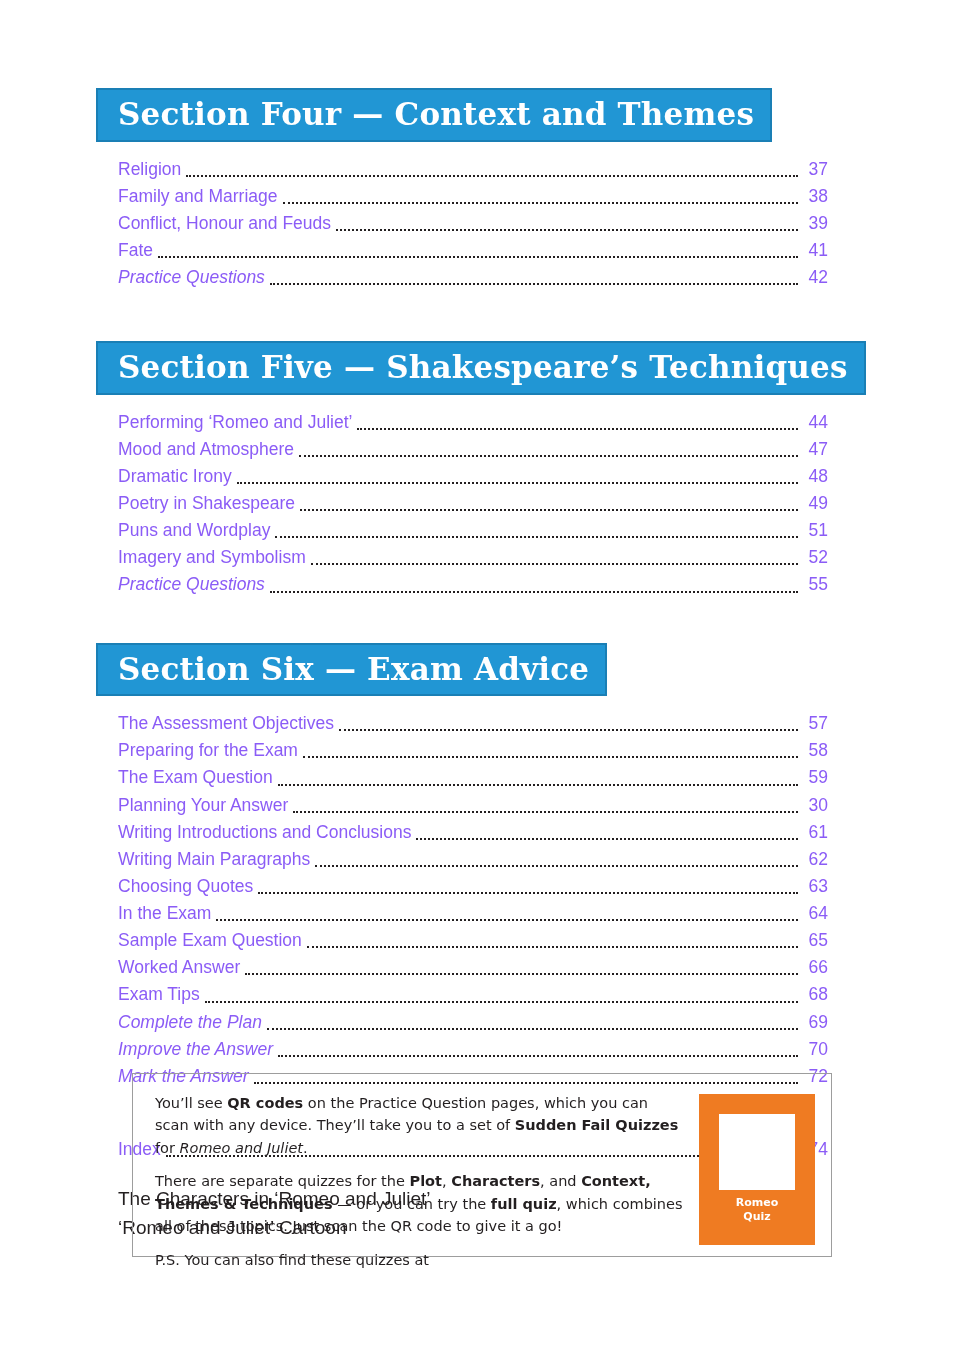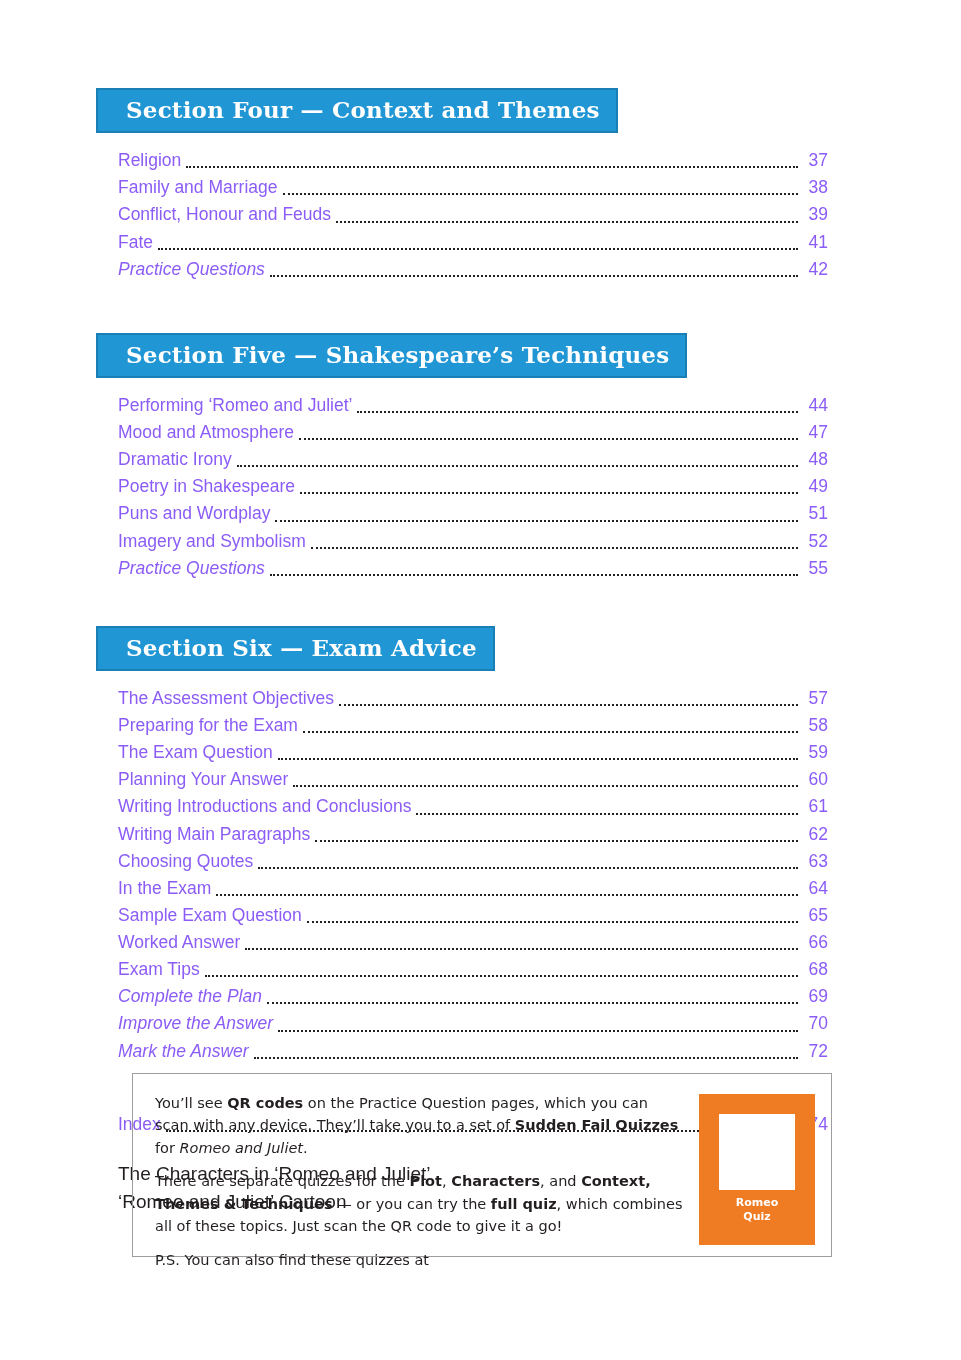--- a/index.html
+++ b/index.html
@@ -29,23 +29,23 @@
     width: 740px;
   }
 
   
   .section-bar {
     display: inline-block;
     background: #2196d4;
     color: #ffffff;
     font-family: "DejaVu Serif", serif;
     font-weight: bold;
-    font-size: 23px;
+    font-size: 31px;
     letter-spacing: 0.2px;
-    padding: 8px 16px 9px 28px;
+    padding: 8px 16px 9px 20px;
     border: 2px solid #1a7fb5;
     line-height: 1.05;
     white-space: nowrap;
   }
   .section-block {
     margin-bottom: 0;
   }
   .toc-list {
     margin: 14px 0 0 0;
     padding: 0 8px 0 22px;
@@ -241,21 +241,21 @@
           <span class="toc-page">58</span>
         </li>
         <li class="toc-row">
           <span class="toc-title">The Exam Question</span>
           <span class="toc-dots"></span>
           <span class="toc-page">59</span>
         </li>
         <li class="toc-row">
           <span class="toc-title">Planning Your Answer</span>
           <span class="toc-dots"></span>
-          <span class="toc-page">60</span>
+          <span class="toc-page">30</span>
         </li>
         <li class="toc-row">
           <span class="toc-title">Writing Introductions and Conclusions</span>
           <span class="toc-dots"></span>
           <span class="toc-page">61</span>
         </li>
         <li class="toc-row">
           <span class="toc-title">Writing Main Paragraphs</span>
           <span class="toc-dots"></span>
           <span class="toc-page">62</span>

